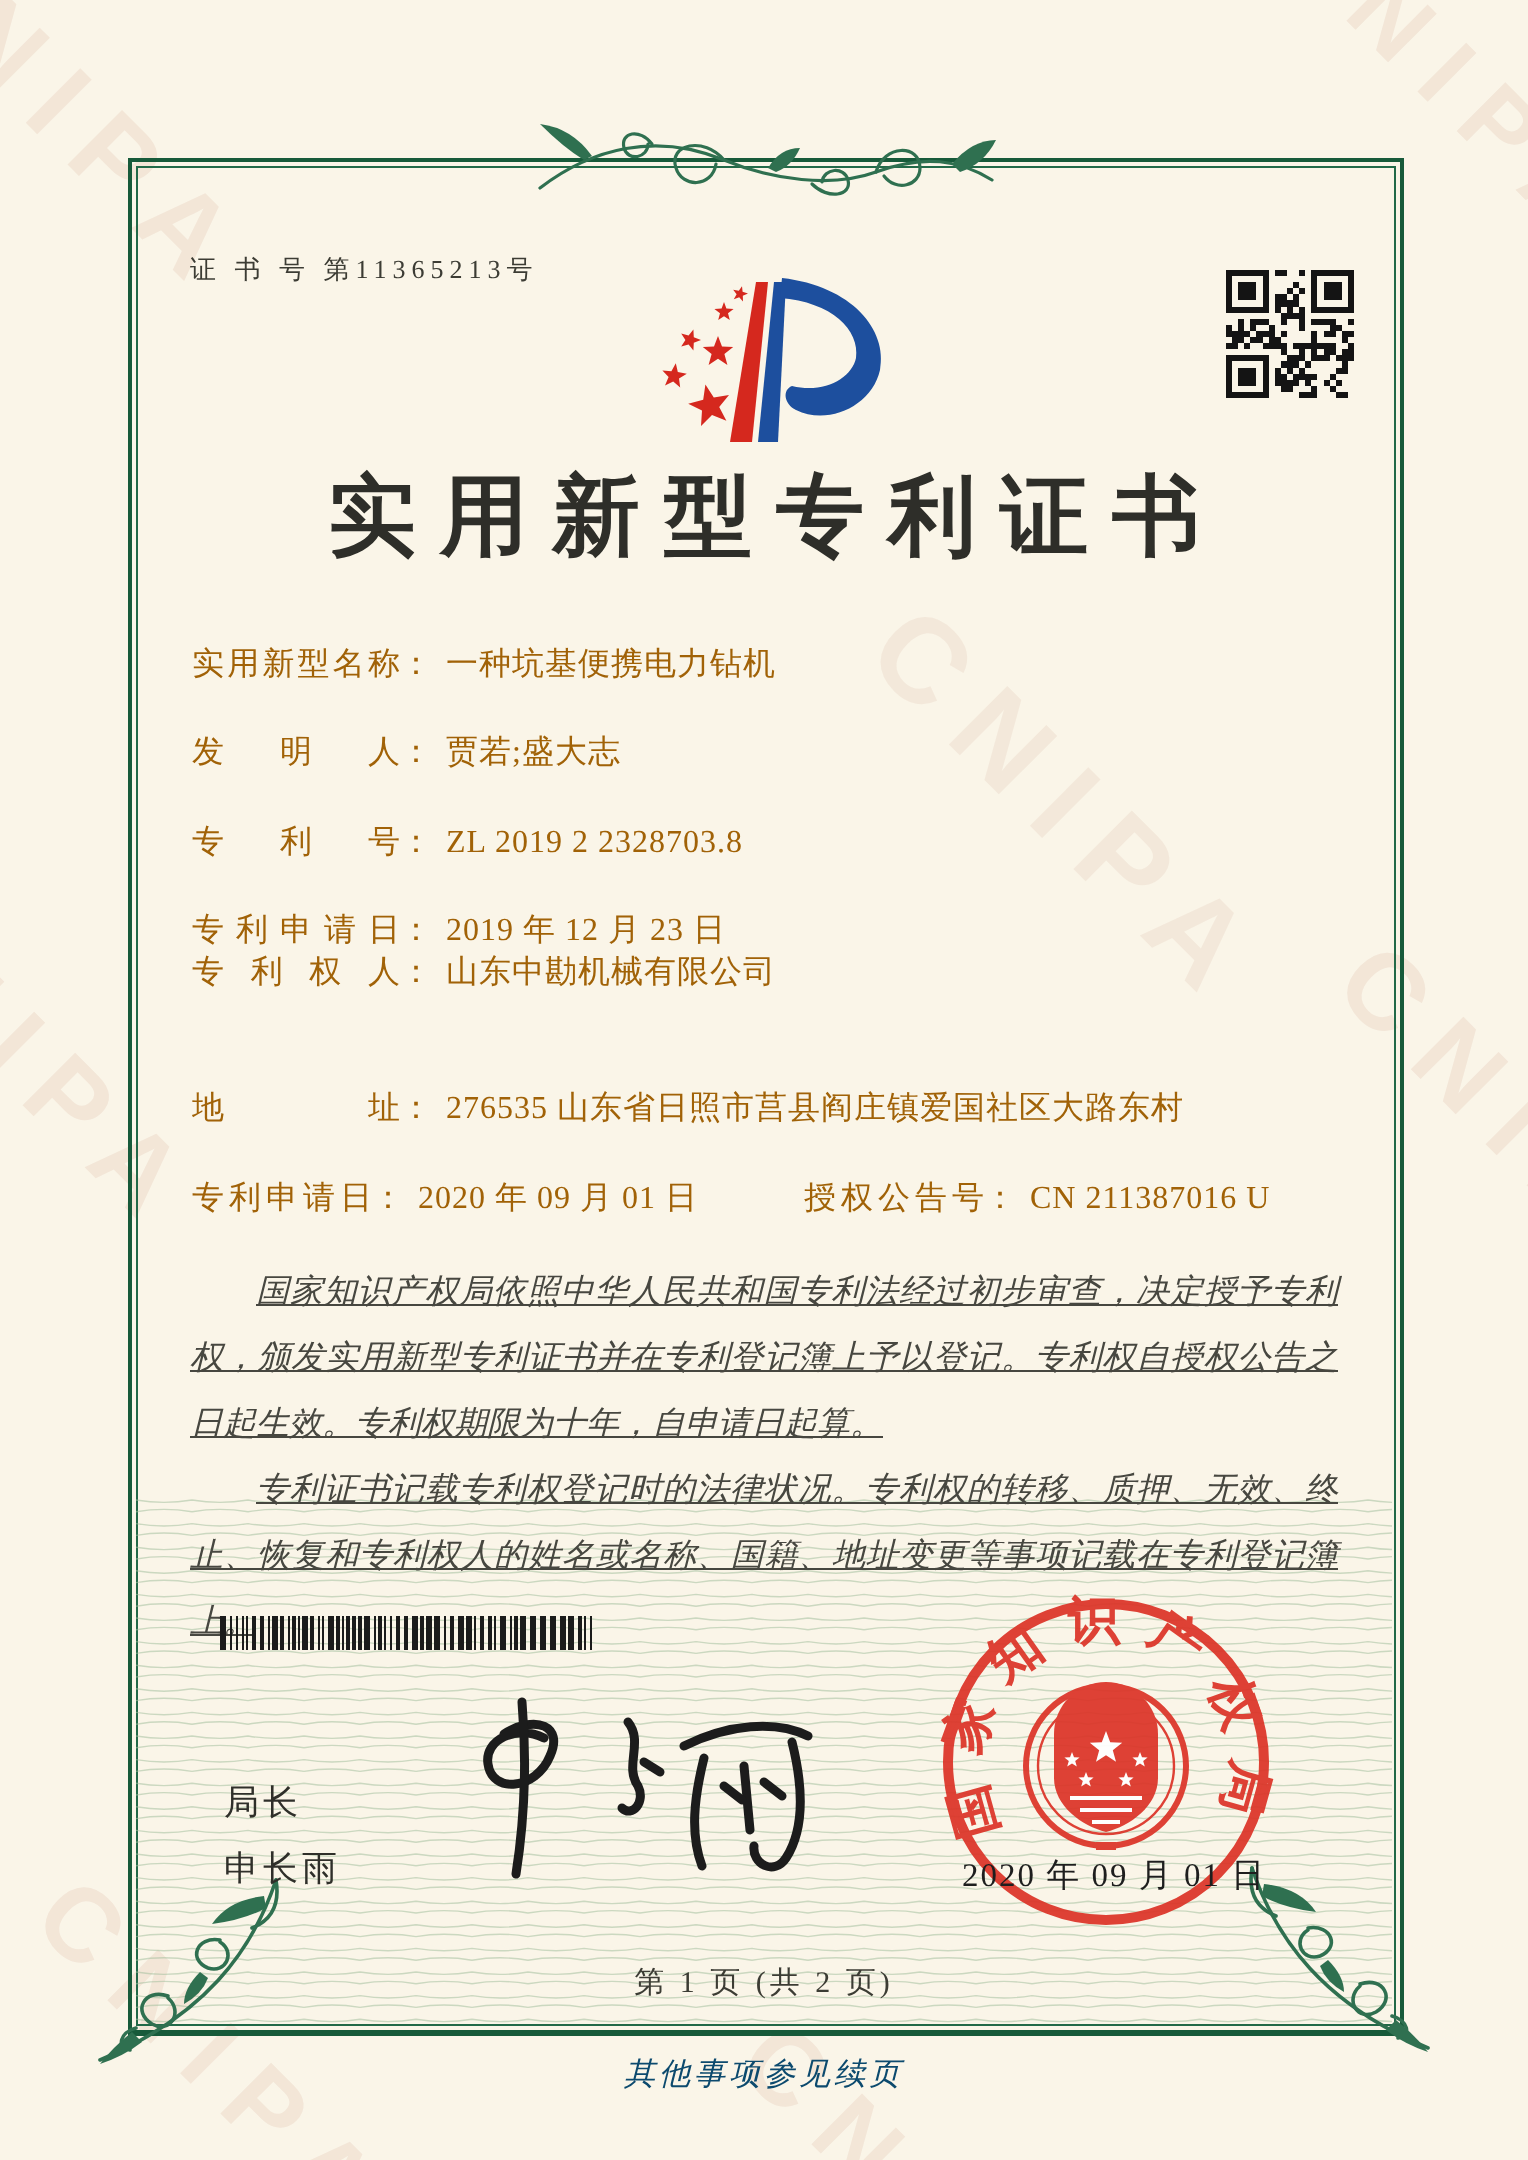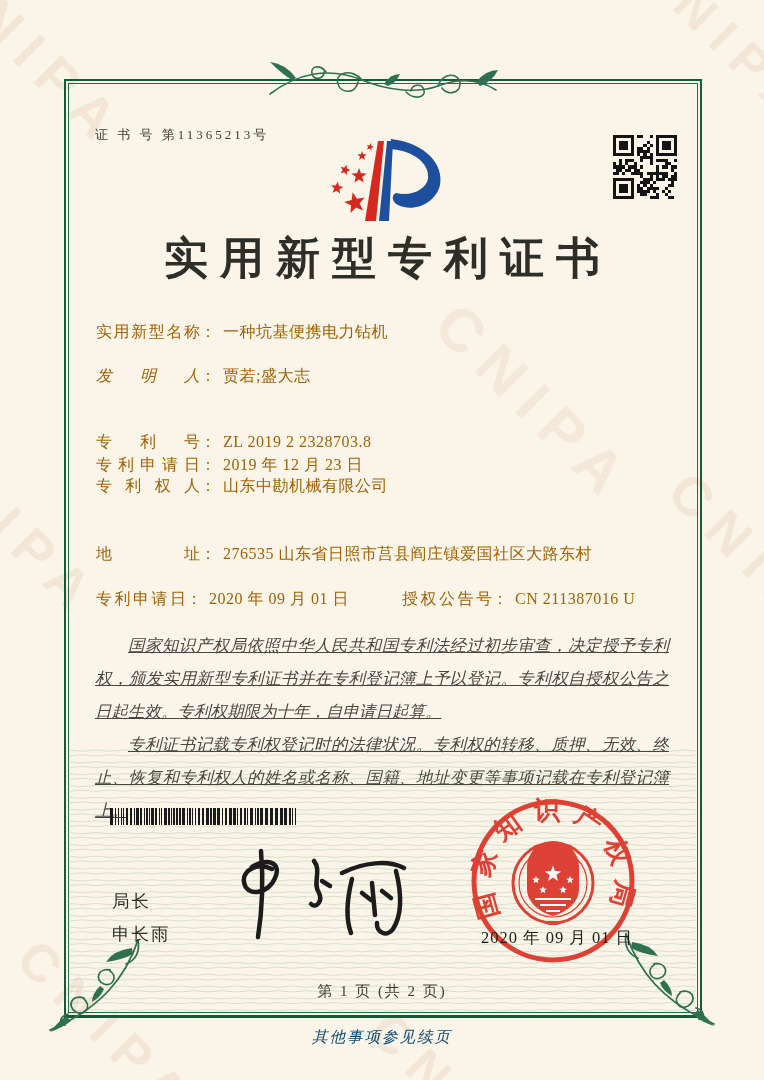--- a/index.html
+++ b/index.html
@@ -429,23 +429,23 @@
       <rect x="18" y="20" width="1" height="1" fill="#141414"></rect>
       <rect x="19" y="20" width="1" height="1" fill="#141414"></rect>
     </svg>
 
   <div class="title">实用新型专利证书</div>
 
   <div class="frow" style="top:322px;">
     <span class="flabel" style="width:104px;">实用新型名称</span><span class="fcolon">：</span><span class="fvalue">一种坑基便携电力钻机</span>
   </div>
   <div class="frow" style="top:366px;">
-    <span class="flabel" style="width:104px;font-style:italic;">发明人</span><span class="fcolon">：</span><span class="fvalue">贾若;盛大志</span>
-  </div>
-  <div class="frow" style="top:432px;">
+    <span class="flabel" style="width:104px;">发明人</span><span class="fcolon">：</span><span class="fvalue">贾若;盛大志</span>
+  </div>
+  <div class="frow" style="top:411px;">
     <span class="flabel" style="width:104px;">专利号</span><span class="fcolon">：</span><span class="fvalue">ZL 2019 2 2328703.8</span>
   </div>
   <div class="frow" style="top:455px;">
     <span class="flabel" style="width:104px;">专利申请日</span><span class="fcolon">：</span><span class="fvalue">2019 年 12 月 23 日</span>
   </div>
   <div class="frow" style="top:476px;">
     <span class="flabel" style="width:104px;">专利权人</span><span class="fcolon">：</span><span class="fvalue">山东中勘机械有限公司</span>
   </div>
   <div class="frow" style="top:544px;">
     <span class="flabel" style="width:104px;">地址</span><span class="fcolon">：</span><span class="fvalue">276535  山东省日照市莒县阎庄镇爱国社区大路东村</span>

